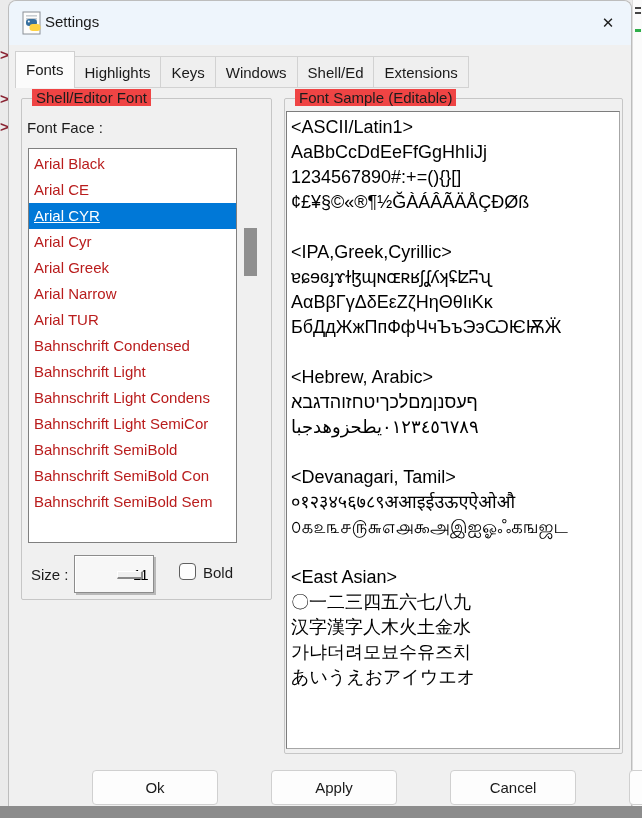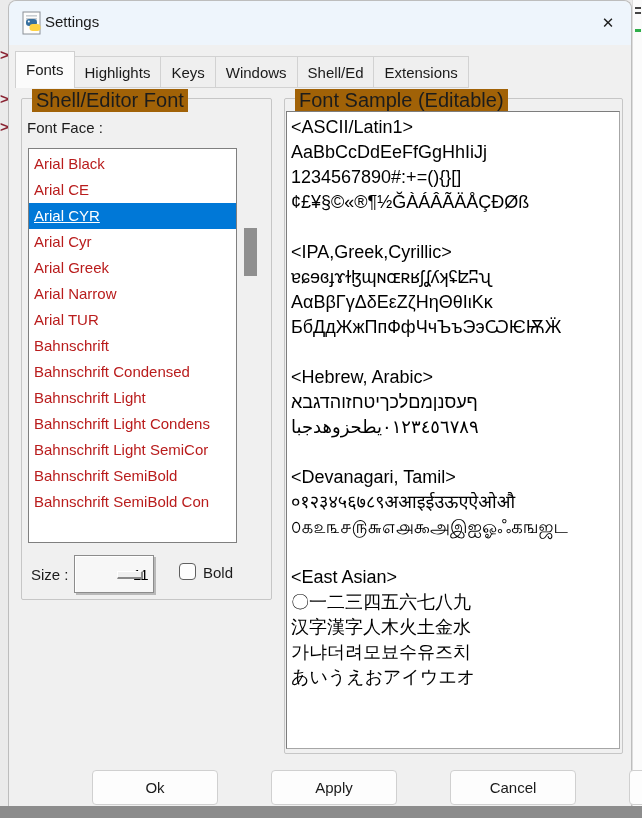--- a/index.html
+++ b/index.html
@@ -38,21 +38,21 @@
     height:32px;line-height:32px;padding:0 10px;font-size:15px;color:#1a1a1a;
     background:#efefef;border:1px solid #d2d2d2;border-left:none;box-sizing:border-box;white-space:nowrap;
   }
   .tab:first-child{border-left:1px solid #d2d2d2;}
   .tab.active{height:37px;line-height:36px;background:#fbfbfb;border:1px solid #d0d0d0;border-bottom:none;position:relative;z-index:2;}
 
   
   .groupbox{position:absolute;border:1px solid #c6c6c6;border-radius:2px;box-sizing:border-box;}
   .group-shell{left:12px;top:97px;width:251px;height:502px;}
   .group-sample{left:275px;top:97px;width:339px;height:656px;}
-  .group-label{position:absolute;top:-10px;left:10px;background:#a16207;padding:0 4px;font-size:20px;color:#1c1c1c;white-space:nowrap;}
+  .group-label{position:absolute;top:-10px;left:10px;background:#ef4444;padding:0 4px;font-size:15px;color:#1c1c1c;white-space:nowrap;}
 
   .font-face-label{position:absolute;left:18px;top:118px;font-size:15px;color:#1c1c1c;}
 
   
   .listbox{
     position:absolute;left:19px;top:147px;width:209px;height:395px;
     background:#ffffff;border:1px solid #7f7f7f;box-sizing:border-box;
     overflow:hidden;padding-top:2px;
   }
   .list-item{height:26px;line-height:26px;padding-left:5px;font-size:15px;color:#b91c1c;white-space:nowrap;overflow:hidden;}
@@ -144,27 +144,27 @@
   <span class="font-face-label">Font Face :</span>
 
   <div class="listbox" id="fontlist">
       <div class="list-item">Arial Black</div>
       <div class="list-item">Arial CE</div>
       <div class="list-item selected">Arial CYR</div>
       <div class="list-item">Arial Cyr</div>
       <div class="list-item">Arial Greek</div>
       <div class="list-item">Arial Narrow</div>
       <div class="list-item">Arial TUR</div>
-      <div class="list-item">Bahnschrift</div>
       <div class="list-item">Bahnschrift Condensed</div>
       <div class="list-item">Bahnschrift Light</div>
       <div class="list-item">Bahnschrift Light Condens</div>
       <div class="list-item">Bahnschrift Light SemiCor</div>
       <div class="list-item">Bahnschrift SemiBold</div>
       <div class="list-item">Bahnschrift SemiBold Con</div>
+      <div class="list-item">Bahnschrift SemiBold Sem</div>
     </div>
   <div class="scroll-thumb"></div>
 
   <span class="size-label">Size :</span>
   <div class="option-menu">
     <span class="option-value">11</span>
     <span class="option-indicator"></span>
   </div>
   <div class="checkbox"></div>
   <span class="bold-label">Bold</span>

